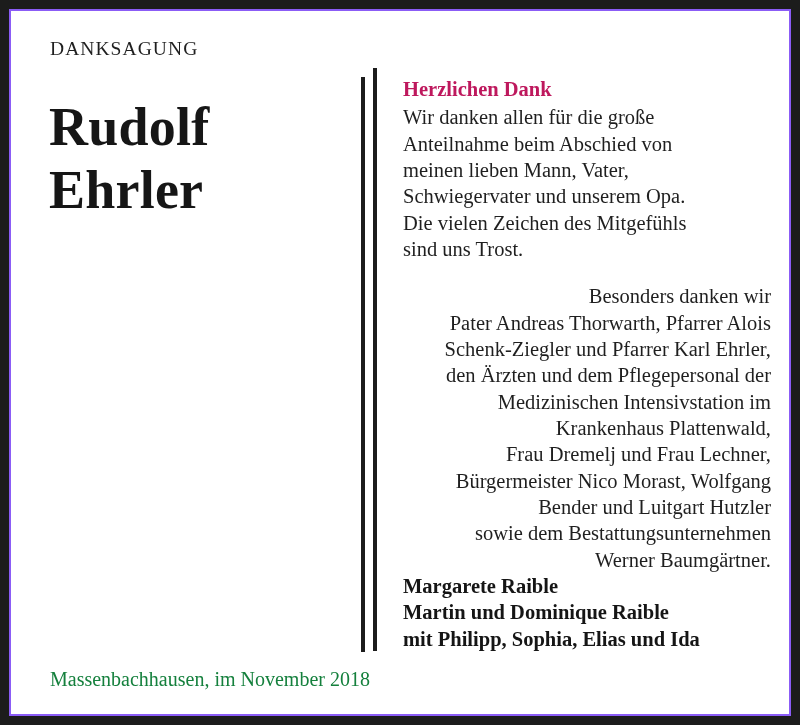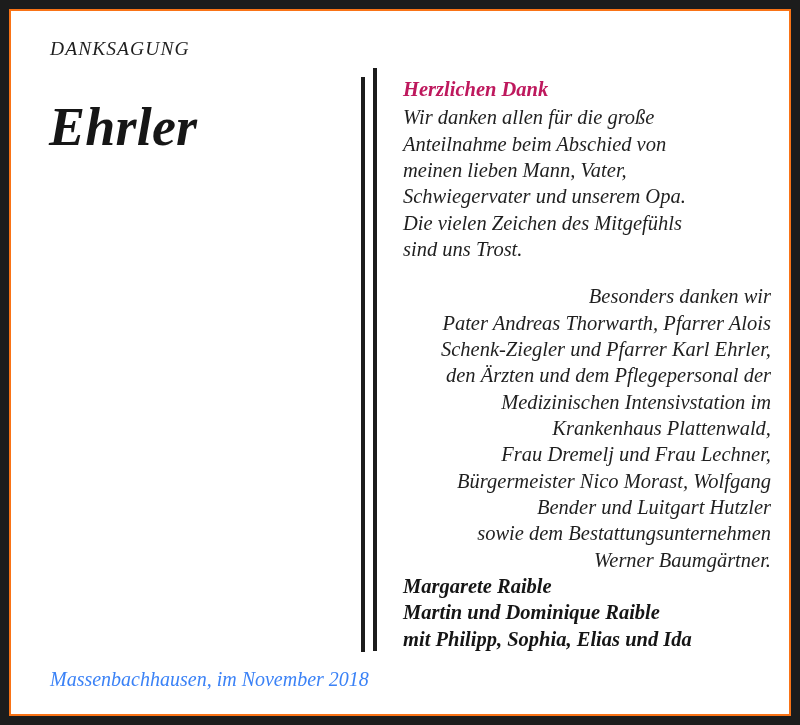--- a/index.html
+++ b/index.html
@@ -21,24 +21,23 @@
     width: 800px;
     height: 725px;
     border: 9px solid #1c1c1c;
     background: #ffffff;
     padding: 0;
   }
   .notice-inner-rule {
     box-sizing: border-box;
     width: 100%;
     height: 100%;
-    border: 2px solid #f97316;
+    border: 2px solid #8b5cf6;
     background: #ffffff;
     padding: 5px;
-    font-style: italic;
   }
   .notice-sheet {
     box-sizing: border-box;
     width: 100%;
     height: 100%;
     background: #ffffff;
     position: relative;
     padding: 0;
   }
 
@@ -126,34 +125,35 @@
     color: #151515;
     line-height: 1.29;
   }
 
   
   .place-date {
     position: absolute;
     left: 34px;
     bottom: 18px;
     font-size: 20px;
-    color: #3b82f6;
+    color: #15803d;
     white-space: nowrap;
   }
 </style>
 </head>
 <body>
 
 <div class="notice-frame">
   <div class="notice-inner-rule">
     <div class="notice-sheet">
 
       <div class="kicker">DANKSAGUNG</div>
 
       <div class="deceased-name">
+        <span class="given">Rudolf</span>
         <span class="family">Ehrler</span>
       </div>
 
       <div class="divider-group">
         <div class="rule rule-short"></div>
         <div class="rule rule-long"></div>
       </div>
 
       <div class="message-column">
         <div class="message-heading">Herzlichen Dank</div>

